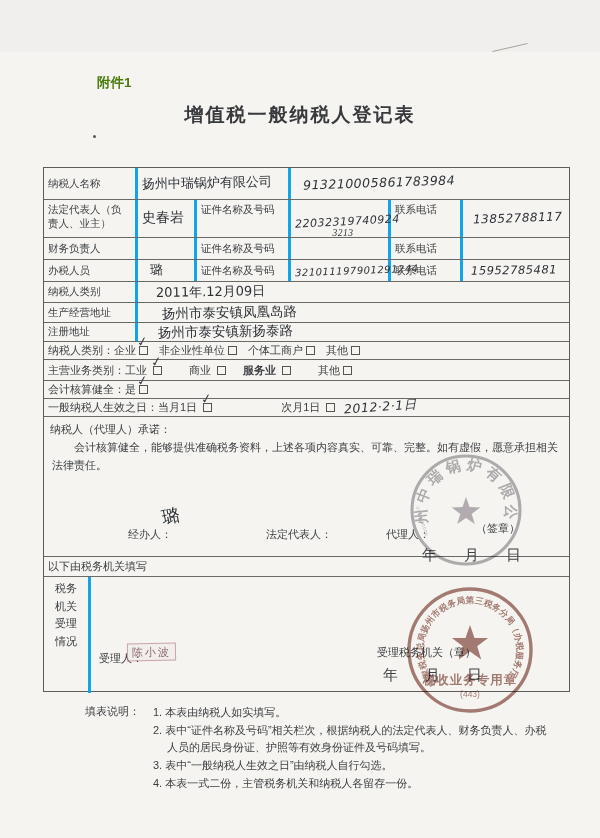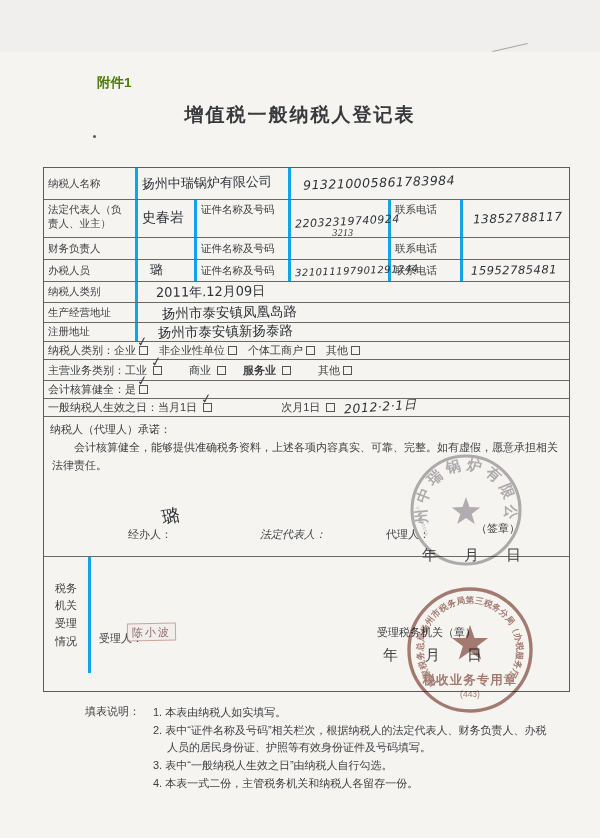--- a/index.html
+++ b/index.html
@@ -37,21 +37,21 @@
   .boxwrap { position:relative; display:inline-block; margin:0 3px; }
   .cbox { display:inline-block; width:9px; height:9px; border:1px solid #56544f; vertical-align:-1px; background:transparent; }
   .tick { position:absolute; left:-2px; top:-8px; font-size:13px; font-weight:bold; color:#383c42; transform:rotate(-10deg); line-height:1; }
 
   .p-title { position:absolute; left:6px; top:5px; font-size:11px; }
   .p-body { position:absolute; left:8px; top:22px; width:506px; font-size:11px; line-height:1.6; text-indent:2em; white-space:normal; }
   .sign-label { position:absolute; font-size:11px; }
   .sig-hand { position:absolute; left:118px; top:88px; font-size:18px; transform:rotate(-12deg); color:#2d3136; }
   .date-blank { position:absolute; font-size:15px; letter-spacing:6px; }
 
-  .v-label-cell { display:flex; align-items:center; justify-content:center; }
+  .v-label-cell { display:flex; justify-content:center; }
   .v-label { width:28px; font-size:11px; line-height:1.6; text-align:center; word-break:break-all; }
 
   .name-stamp { position:absolute; left:36px; top:66px; padding:1px 4px; border:1px solid rgba(165,105,105,0.55); color:#8a6a6e; font-size:11px; letter-spacing:2px; transform:rotate(-1deg); background:rgba(200,150,150,0.06); }
 
   .seal { position:absolute; mix-blend-mode:multiply; }
   .seal-company { left:407px; top:451px; opacity:0.6; }
   .seal-tax { left:404px; top:584px; opacity:0.85; }
 
   .notes { position:absolute; left:85px; top:704px; width:472px; display:flex; font-size:11px; color:#3c3e41; }
   .notes-label { width:68px; flex:0 0 auto; }
@@ -186,27 +186,30 @@
         <span class="hw hw-num" style="position:absolute;left:300px;top:0px;font-size:12.5px;transform:rotate(-4deg);">2012·2·1日</span>
       </div>
     </div>
 
     <div class="row r12">
       <div class="cell grow">
         <div class="p-title">纳税人（代理人）承诺：</div>
         <div class="p-body">会计核算健全，能够提供准确税务资料，上述各项内容真实、可靠、完整。如有虚假，愿意承担相关法律责任。</div>
         <span class="sign-label" style="left:84px;top:110px;">经办人：</span>
         <span class="sig-hand">璐</span>
-        <span class="sign-label" style="left:216px;top:110px;font-style:italic;">法定代表人：</span>
+        <span class="sign-label" style="left:222px;top:110px;">法定代表人：</span>
         <span class="sign-label" style="left:342px;top:110px;">代理人：</span>
         <span class="sign-label" style="left:432px;top:104px;">（签章）</span>
         <span class="date-blank" style="left:378px;top:128px;">年　月　日</span>
       </div>
     </div>
 
+    <div class="row r13">
+      <div class="cell grow vcent" style="font-size:11px;">以下由税务机关填写</div>
+    </div>
 
     <div class="row r14">
       <div class="cell w47 v-label-cell">
         <div class="v-label">税务机关受理情况</div>
       </div>
       <div class="cell grow">
         <span class="sign-label" style="left:8px;top:74px;">受理人：</span>
         <span class="name-stamp">陈小波</span>
         <span class="sign-label" style="left:286px;top:68px;">受理税务机关（章）</span>
         <span class="date-blank" style="left:292px;top:88px;">年　月　日</span>

